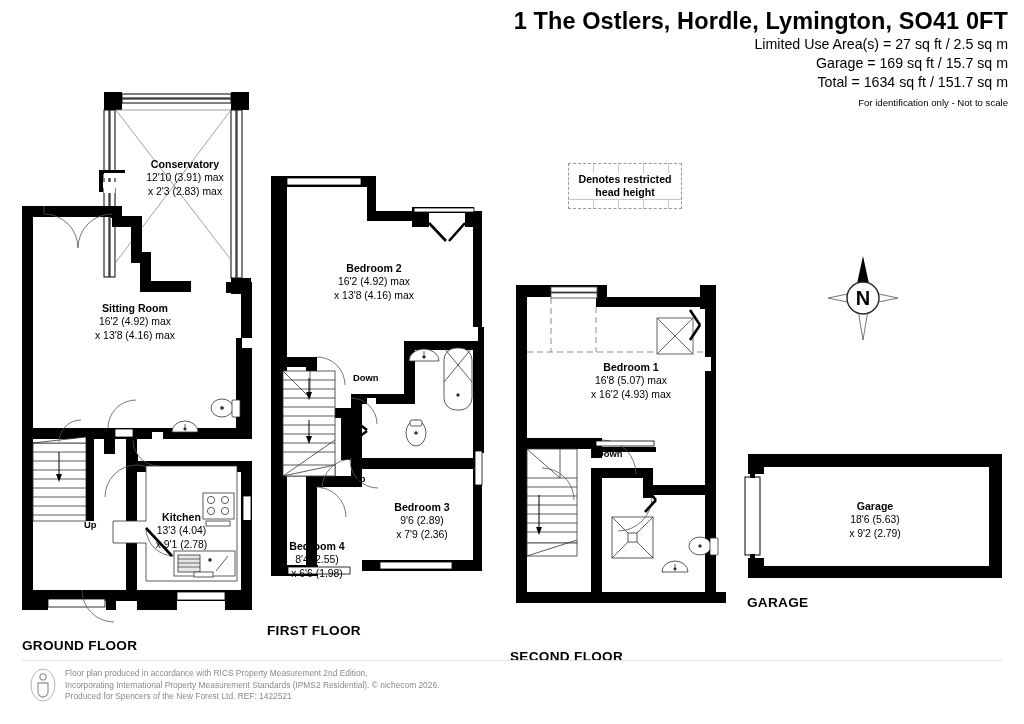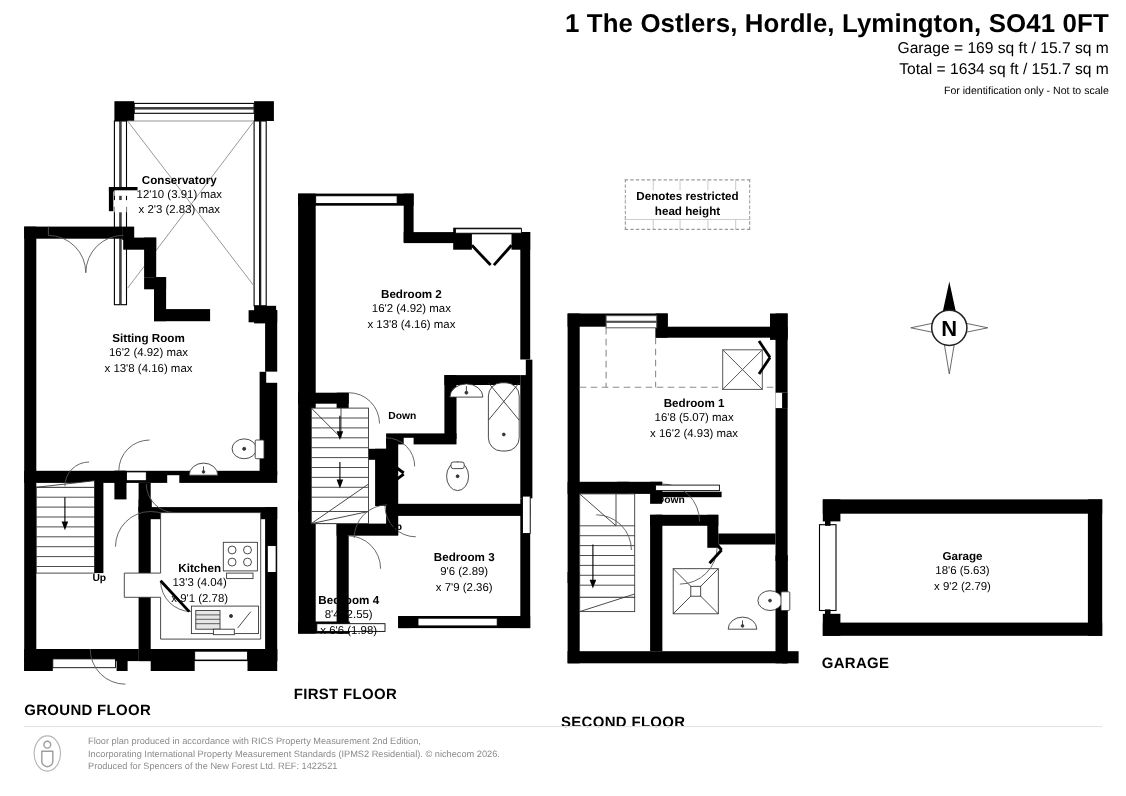--- a/index.html
+++ b/index.html
@@ -32,31 +32,32 @@
   
   .room-label{position:absolute;text-align:center;white-space:nowrap;line-height:13.4px;}
   .room-label .rn{font-size:10.6px;font-weight:bold;display:block;}
   .room-label .rd{font-size:10.4px;display:block;}
   .stair-word{position:absolute;font-size:9.4px;font-weight:bold;padding-left:40px;}
 
   
   #plan{position:absolute;left:0;top:0;width:1024px;height:724px;}
 
   
-  #footer{position:absolute;left:30px;top:668px;display:flex;gap:24px;align-items:flex-start;}
+  #footer{position:absolute;left:30px;top:668px;display:flex;gap:9px;align-items:flex-start;}
   #footer-icon{width:26px;height:34px;flex:none;}
   #footer-text{font-size:8.4px;line-height:11.6px;color:#8a8a8a;}
   #footer-text .fl{white-space:nowrap;display:block;}
   .hr-top{position:absolute;left:22px;top:660px;width:980px;height:1px;background:#e3e3e3;}
 </style>
 </head>
 <body>
 
 <div id="header-block">
   <div id="title">1 The Ostlers, Hordle, Lymington, SO41 0FT</div>
+  <div class="area-line">Limited Use Area(s) = 27 sq ft / 2.5 sq m</div>
   <div class="area-line">Garage = 169 sq ft / 15.7 sq m</div>
   <div class="area-line">Total = 1634 sq ft / 151.7 sq m</div>
   <div id="disclaimer-line">For identification only - Not to scale</div>
 </div>
 
 <div id="legend-box">
   <span id="legend-text">Denotes restricted head height</span>
 </div>
 
 <svg id="compass" viewBox="0 0 74 92">
@@ -427,21 +428,21 @@
     </g>
     <g fill="#000" stroke="none">
       <rect x="750" y="472" width="5" height="6"></rect>
       <rect x="750" y="554" width="5" height="6"></rect>
     </g>
   </g>
 
   </g>
 </svg>
 
-<div class="room-label" style="left:88px;top:158px;width:150px;">
+<div class="room-label" style="left:110px;top:158px;width:150px;">
   <span class="rn">Conservatory</span>
   <span class="rd">12'10 (3.91) max</span>
   <span class="rd">x 2'3 (2.83) max</span>
 </div>
 
 <div class="room-label" style="left:60px;top:302px;width:150px;">
   <span class="rn">Sitting Room</span>
   <span class="rd">16'2 (4.92) max</span>
   <span class="rd">x 13'8 (4.16) max</span>
 </div>

